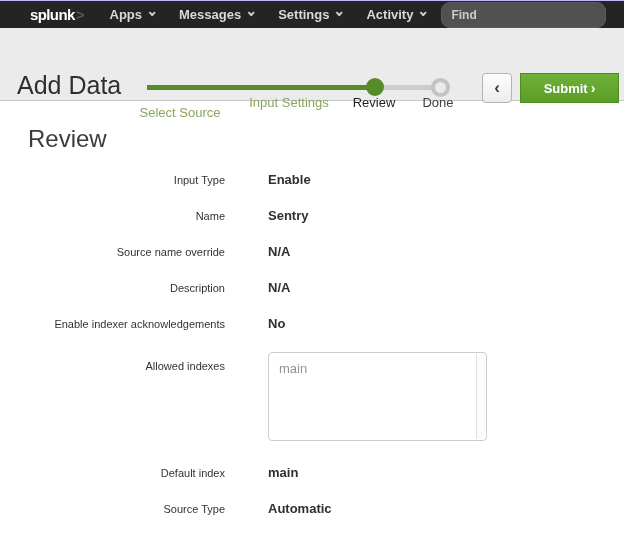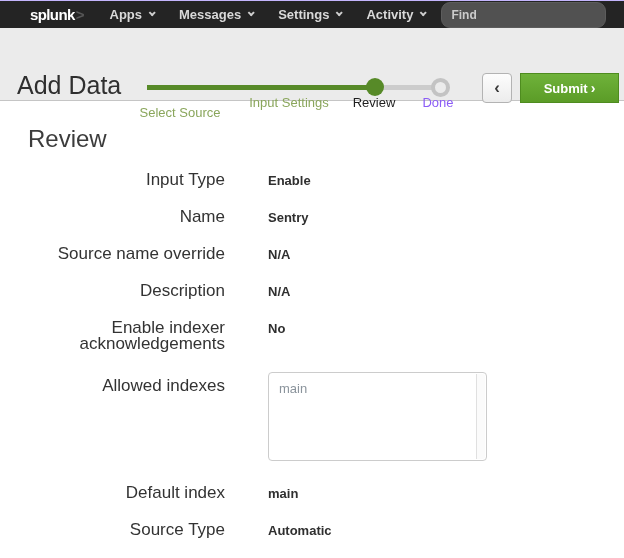--- a/index.html
+++ b/index.html
@@ -55,21 +55,21 @@
   .ring {
     position:absolute; left:431px; top:50px; width:19px; height:19px;
     border:4px solid #c3c3c3; border-radius:50%; background:#ebebeb;
   }
   .step {
     position:absolute; top:67px; transform:translateX(-50%);
     font-size:13px; white-space:nowrap;
   }
   .step-complete { color:#8aa65c; cursor:pointer; }
   .step-active   { color:#1f1f1f; }
-  .step-upcoming { color:#8b5cf6; }
+  .step-upcoming { color:#404040; }
   .s1 { left:180px;margin-top:10px; } .s2 { left:289px; } .s3 { left:374px; } .s4 { left:438px; }
 
   .back-btn {
     position:absolute; left:482px; top:45px; width:30px; height:30px;
     border:1px solid #b3b3b3; border-radius:4px;
     background:linear-gradient(#fdfdfd,#ececec);
     color:#3a3a3a; font-size:17px; line-height:26px; font-weight:bold;
     cursor:pointer; padding:0; text-align:center;
     font-family:"Liberation Sans", sans-serif;
   }
@@ -84,21 +84,21 @@
 
   
   .content { padding:0; }
   .section-heading {
     margin:24px 0 0 28px; font-size:24px; line-height:28px;
     font-weight:400; color:#3c3c3c;
   }
   .rows { margin:19px 0 0 28px; }
   .row { display:flex; align-items:baseline; margin-bottom:20px; }
   .flabel {
-    width:197px; text-align:right; font-size:17px; line-height:16px; color:#333;
+    width:197px; text-align:right; font-size:11px; line-height:16px; color:#333;
     flex:0 0 197px;
   }
   .fvalue {
     margin-left:43px; font-size:13px; line-height:16px; font-weight:bold; color:#2f2f2f;
   }
   .row-listbox { align-items:flex-start; margin-bottom:24px; }
   .row-listbox .flabel { padding-top:6px; }
   .listbox {
     margin-left:43px; width:219px; height:89px;
     border:1px solid #cccccc; border-radius:4px; background:#fff;

